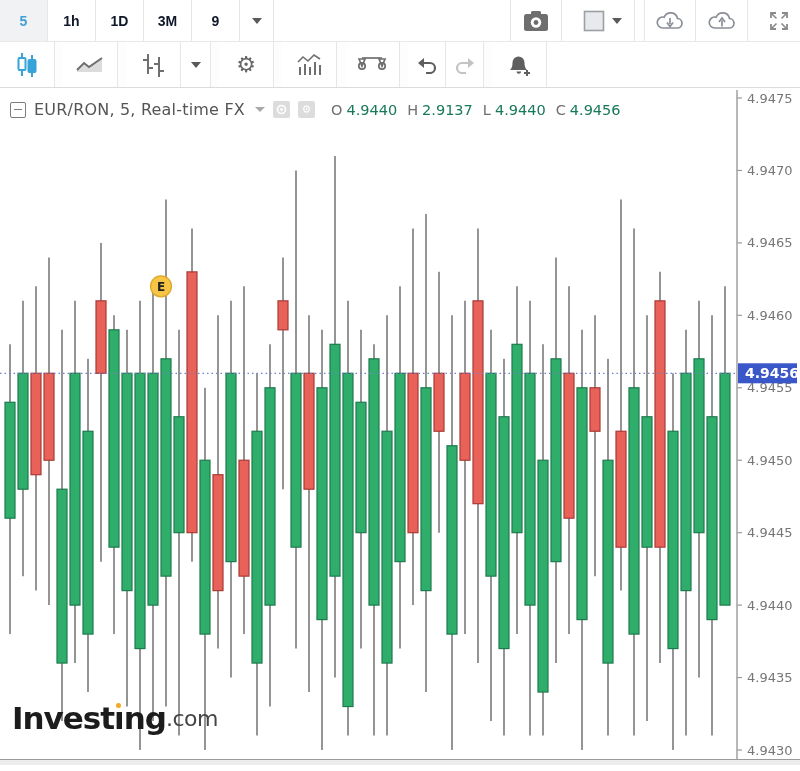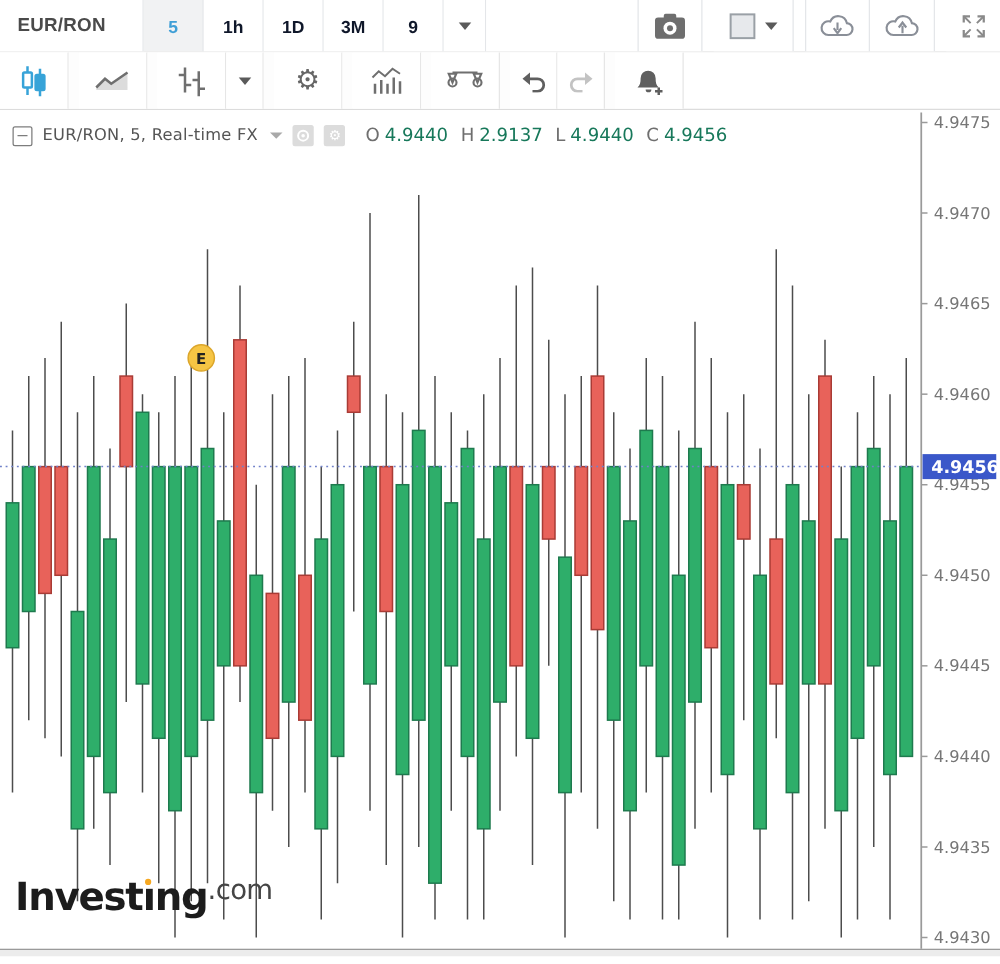--- a/index.html
+++ b/index.html
@@ -27,42 +27,41 @@
   .t2-caret { width:30px; }
   .gear-glyph { font-size:22px; color:#666; font-family:"DejaVu Sans", sans-serif; line-height:1; }
 
   
   .chart-wrap { position:relative; width:800px; height:677px; background:#fff; }
   .chart-wrap svg.plot { position:absolute; left:0; top:0; }
 
   .chart-header { position:absolute; left:10px; top:12px; display:flex; align-items:center; gap:8px; z-index:5; }
   .collapse-box { width:16px; height:16px; border:1.5px solid #7d7d7d; border-radius:2px; position:relative; cursor:pointer; background:#fff; }
   .collapse-box::after { content:""; position:absolute; left:3px; right:3px; top:6px; border-top:1.5px solid #7d7d7d; }
-  .chart-title { font-family:"DejaVu Sans", sans-serif; font-size:13px; color:#555; letter-spacing:.2px; }
+  .chart-title { font-family:"DejaVu Sans", sans-serif; font-size:16px; color:#555; letter-spacing:.2px; }
   .title-caret { width:0; height:0; border-left:5px solid transparent; border-right:5px solid transparent; border-top:5px solid #a9a9a9; margin-left:2px; cursor:pointer; }
   .mini-btn { width:17px; height:17px; background:#dcdcdc; border-radius:2px; display:flex; align-items:center; justify-content:center; cursor:pointer; }
   .legend { display:flex; gap:10px; margin-left:8px; font-family:"DejaVu Sans", sans-serif; font-size:14.5px; }
   .legend .lg-item { display:flex; gap:4px; }
   .legend .lg-label { color:#6f6f6f; }
   .legend .lg-value { color:#17785a; }
 
   
-  .watermark { position:absolute; left:12px; top:612px; z-index:4; display:flex; align-items:flex-start; cursor:pointer; }
+  .watermark { position:absolute; left:12px; top:612px; z-index:4; display:flex; align-items:center; cursor:pointer; }
   .wm-main { font-family:"DejaVu Sans", sans-serif; font-weight:bold; font-size:31px; color:#1c1c1c; letter-spacing:-1px; }
   .wm-i { position:relative; }
   .wm-i .dot { position:absolute; width:5px; height:5px; border-radius:50%; background:#f6a821; left:1.5px; top:3px; }
   .wm-suffix { font-family:"DejaVu Sans", sans-serif; font-size:22px; color:#454545; letter-spacing:-0.5px; }
 
   .bottom-strip { position:absolute; left:0; bottom:0; width:800px; height:6px; background:#ececec; border-top:1px solid #9a9a9a; }
 </style>
 </head>
 <body>
 
 <div class="toolbar-top">
-  <div class="tb-btn symbol-btn">EUR/RON</div>
   <div class="tb-btn tf-btn selected">5</div>
   <div class="tb-btn tf-btn">1h</div>
   <div class="tb-btn tf-btn">1D</div>
   <div class="tb-btn tf-btn">3M</div>
   <div class="tb-btn tf-btn">9</div>
   <div class="tb-btn caret-btn">
     <span class="caret"></span>
   </div>
   <div class="tb-btn tb-spacer" style="border-right:none;"></div>
 

